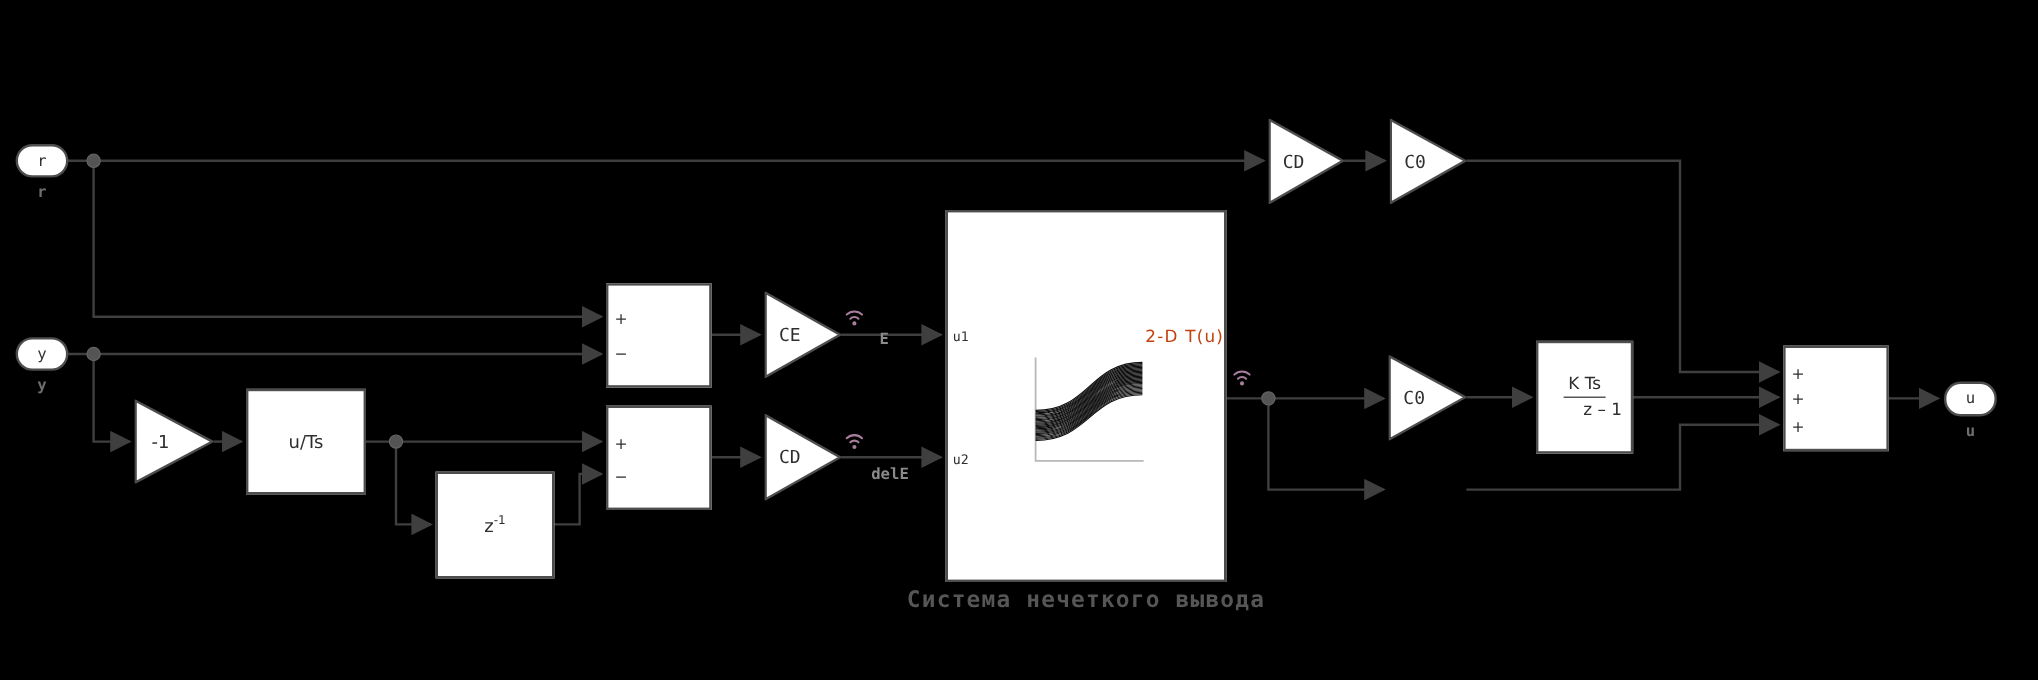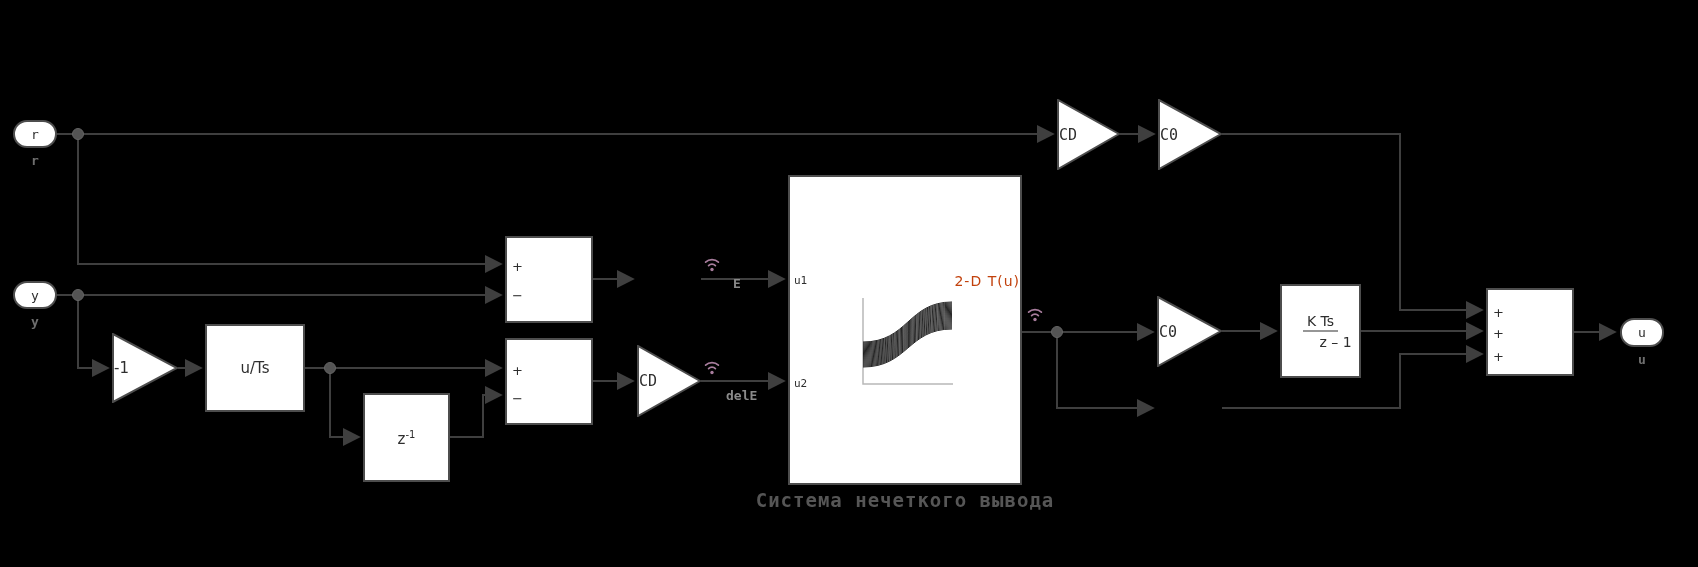--- a/index.html
+++ b/index.html
@@ -7,21 +7,21 @@
           font-family:"DejaVu Sans",sans-serif;}
   #wires{position:absolute;left:0;top:0;z-index:1;}
   .block{position:absolute;box-sizing:border-box;background:#fff;border:2px solid #4d4d4d;z-index:2;}
   .port{border-radius:14px;display:flex;align-items:center;justify-content:center;
         font-family:"DejaVu Sans Mono",monospace;font-size:13px;color:#2e2e2e;}
   .port-caption{position:absolute;z-index:3;text-align:center;color:#6e6e6e;
         font-family:"DejaVu Sans Mono",monospace;font-size:13px;font-weight:bold;}
   .gain{position:absolute;z-index:2;}
   .gain svg{position:absolute;left:0;top:0;}
   .gain-label{position:absolute;left:2px;top:50%;transform:translateY(-50%);width:60%;
-        font-family:"DejaVu Sans Mono",monospace;font-size:15px;color:#2e2e2e;}
+        text-align:center;font-family:"DejaVu Sans Mono",monospace;font-size:15px;color:#2e2e2e;}
   .sum-sign{position:absolute;left:5px;font-size:13px;color:#2e2e2e;line-height:1;
         font-family:"DejaVu Sans",sans-serif;}
   .blk-label{position:absolute;width:100%;top:50%;transform:translateY(-50%);
         text-align:center;font-size:15px;color:#2e2e2e;}
   .sig-label{position:absolute;z-index:3;color:#8a8a8a;font-weight:bold;
         font-family:"DejaVu Sans Mono",monospace;font-size:13px;}
   .wifi{position:absolute;z-index:3;}
   .frac{position:absolute;width:100%;top:50%;transform:translateY(-50%);text-align:center;
         font-size:14px;color:#2e2e2e;}
   .frac .num{display:inline-block;padding:0 4px 2px 4px;border-bottom:1.5px solid #2e2e2e;}
@@ -90,20 +90,26 @@
   </div>
   <div class="port-caption" style="left:1620px;top:352px;width:44px;">u</div>
 
   <div class="gain" style="left:112px;top:333px;width:66px;height:70px;">
     <svg width="66" height="70">
         <polygon points="1,1 1,69 65,35" fill="#fff" stroke="#4d4d4d" stroke-width="2"></polygon>
       </svg>
     <span class="gain-label" style="font-family:'DejaVu Sans',sans-serif;">-1</span>
   </div>
 
+  <div class="gain" style="left:637px;top:243px;width:64px;height:72px;">
+    <svg width="64" height="72">
+        <polygon points="1,1 1,71 63,36" fill="#fff" stroke="#4d4d4d" stroke-width="2"></polygon>
+      </svg>
+    <span class="gain-label">CE</span>
+  </div>
 
   <div class="gain" style="left:637px;top:345px;width:64px;height:72px;">
     <svg width="64" height="72">
         <polygon points="1,1 1,71 63,36" fill="#fff" stroke="#4d4d4d" stroke-width="2"></polygon>
       </svg>
     <span class="gain-label">CD</span>
   </div>
 
   <div class="gain" style="left:1057px;top:99px;width:63px;height:71px;">
     <svg width="63" height="71">
@@ -124,21 +130,21 @@
         <polygon points="1,1 1,70 64,35" fill="#fff" stroke="#4d4d4d" stroke-width="2"></polygon>
       </svg>
     <span class="gain-label">C0</span>
   </div>
 
 
   <div class="block" style="left:205px;top:324px;width:100px;height:88px;">
     <div class="blk-label">u/Ts</div>
   </div>
 
-  <div class="block" style="left:363px;top:393px;width:87px;height:89px;">
+  <div class="block" style="left:363px;top:393px;width:99px;height:89px;">
     <div class="blk-label"><span>z</span><span class="sup">-1</span></div>
   </div>
 
   <div class="block" style="left:505px;top:236px;width:88px;height:87px;">
     <span class="sum-sign" style="top:22px;">+</span>
     <span class="sum-sign" style="top:51px;">−</span>
   </div>
 
   <div class="block" style="left:505px;top:338px;width:88px;height:87px;">
     <span class="sum-sign" style="top:24px;">+</span>

